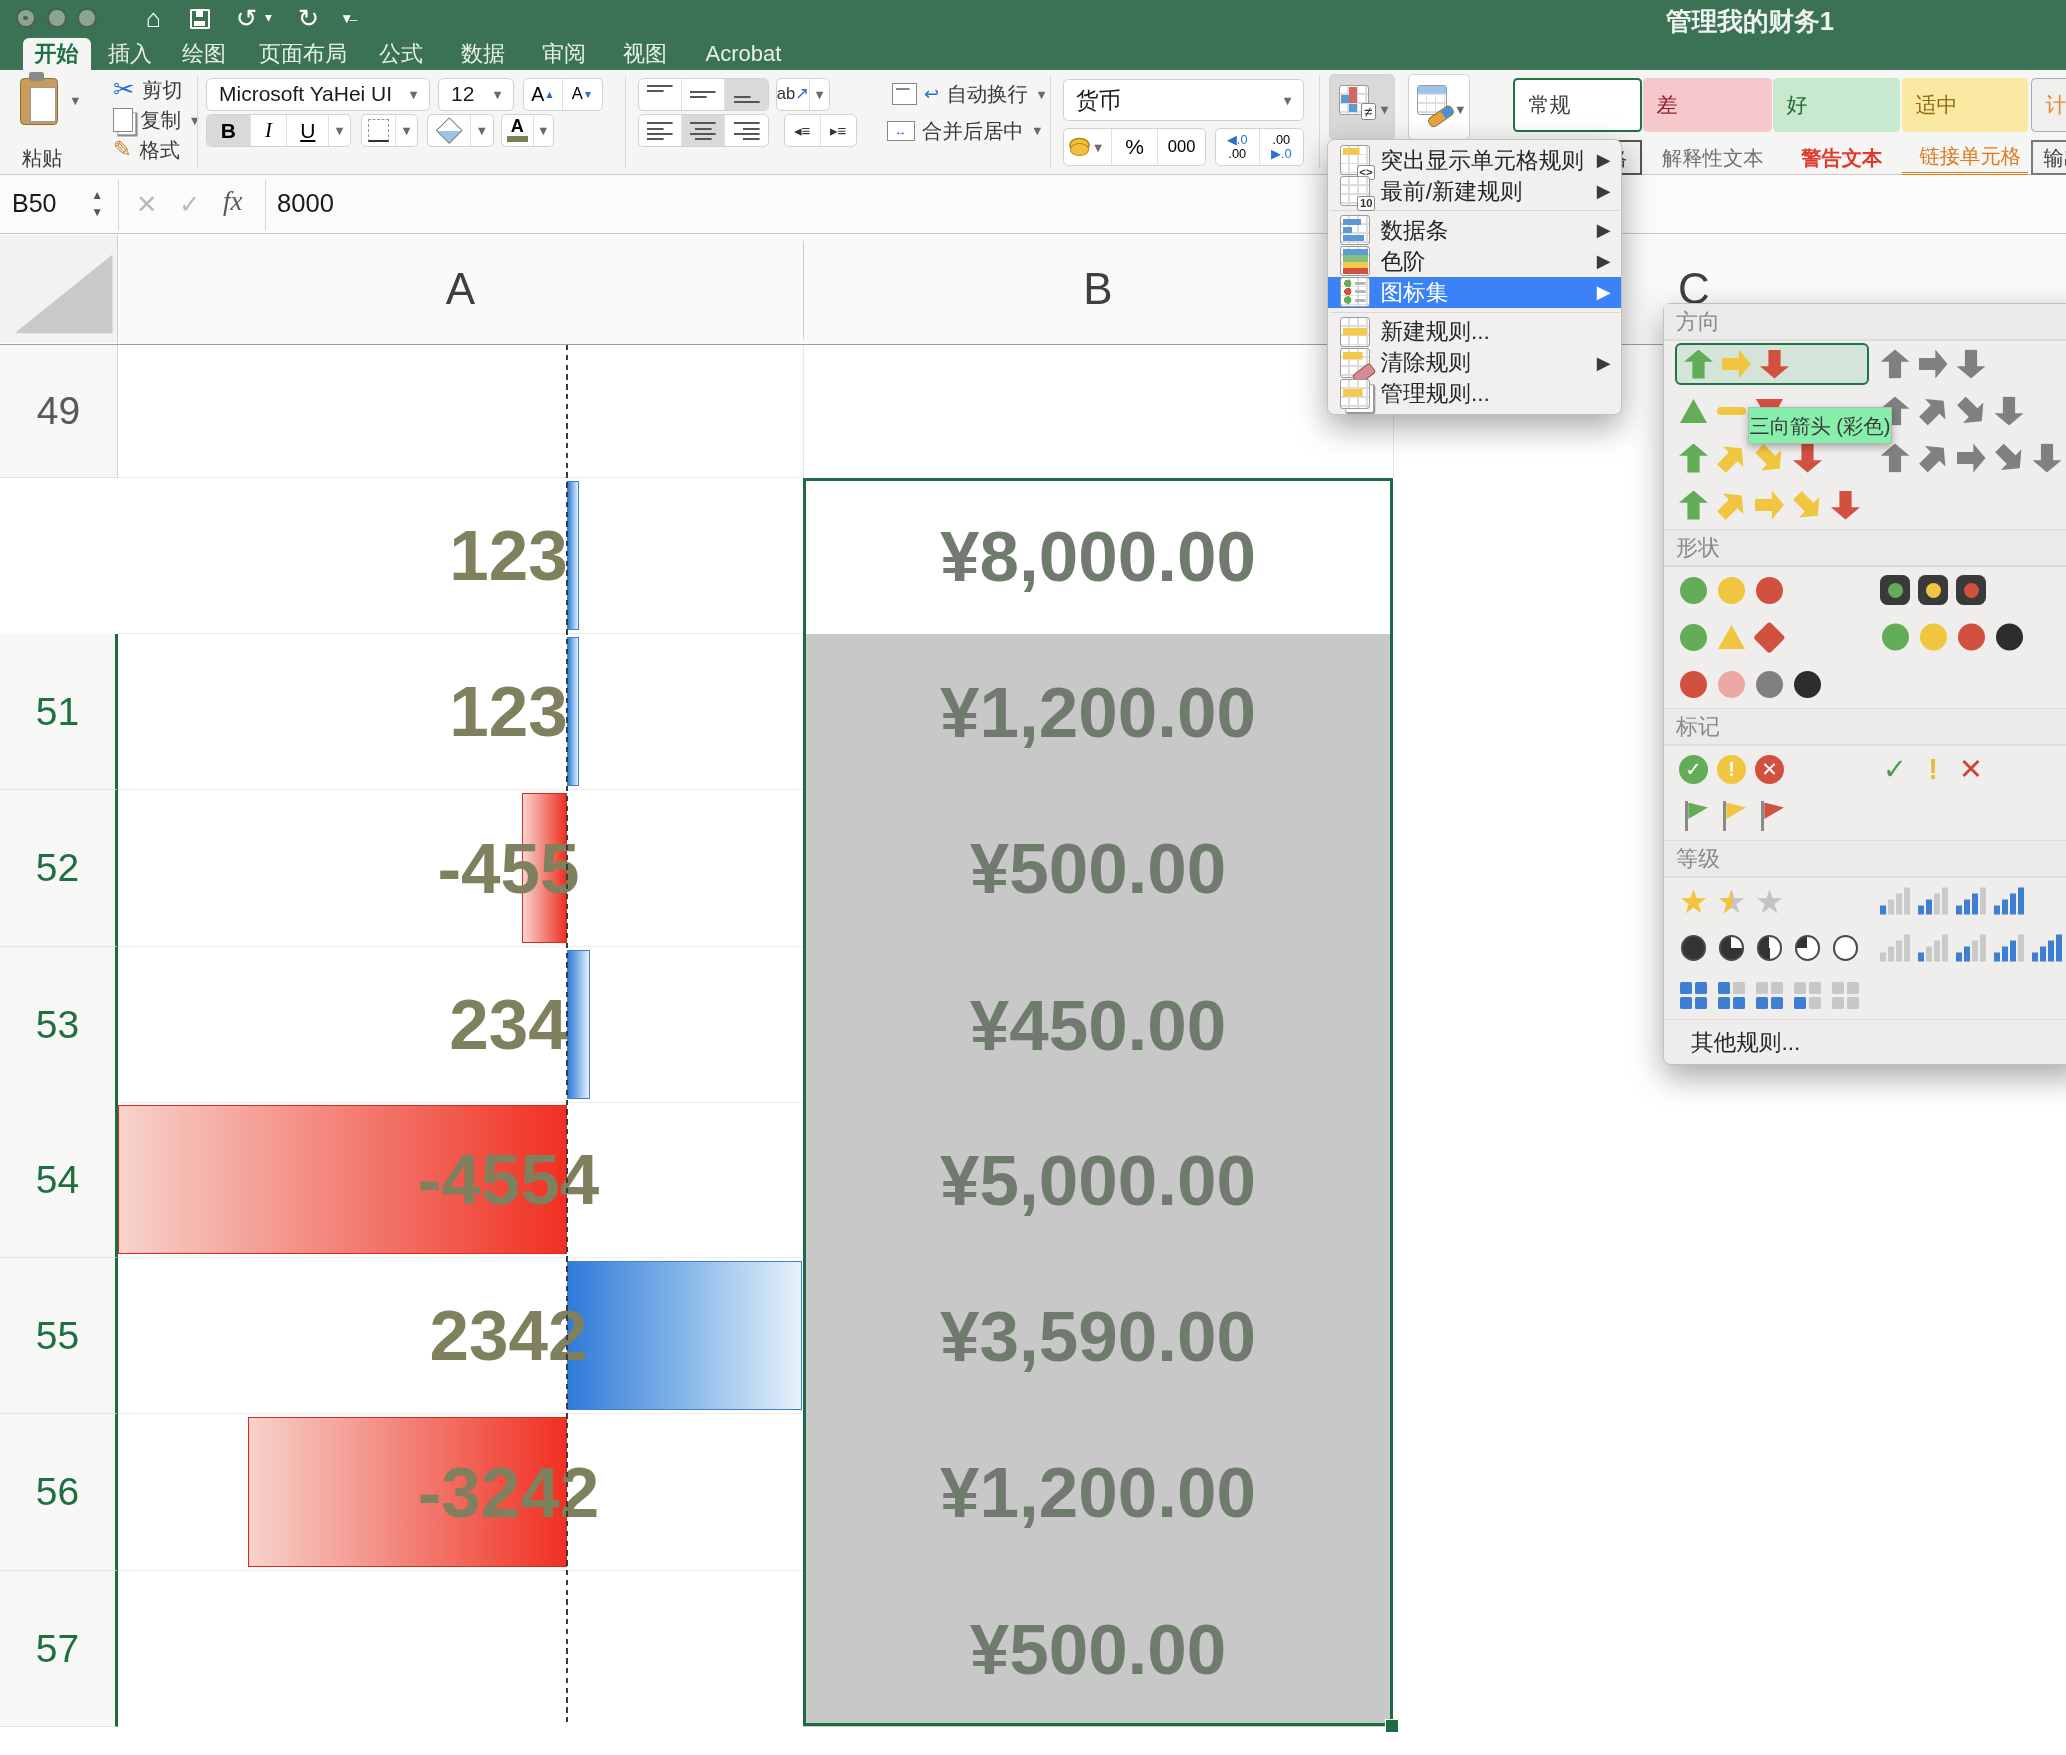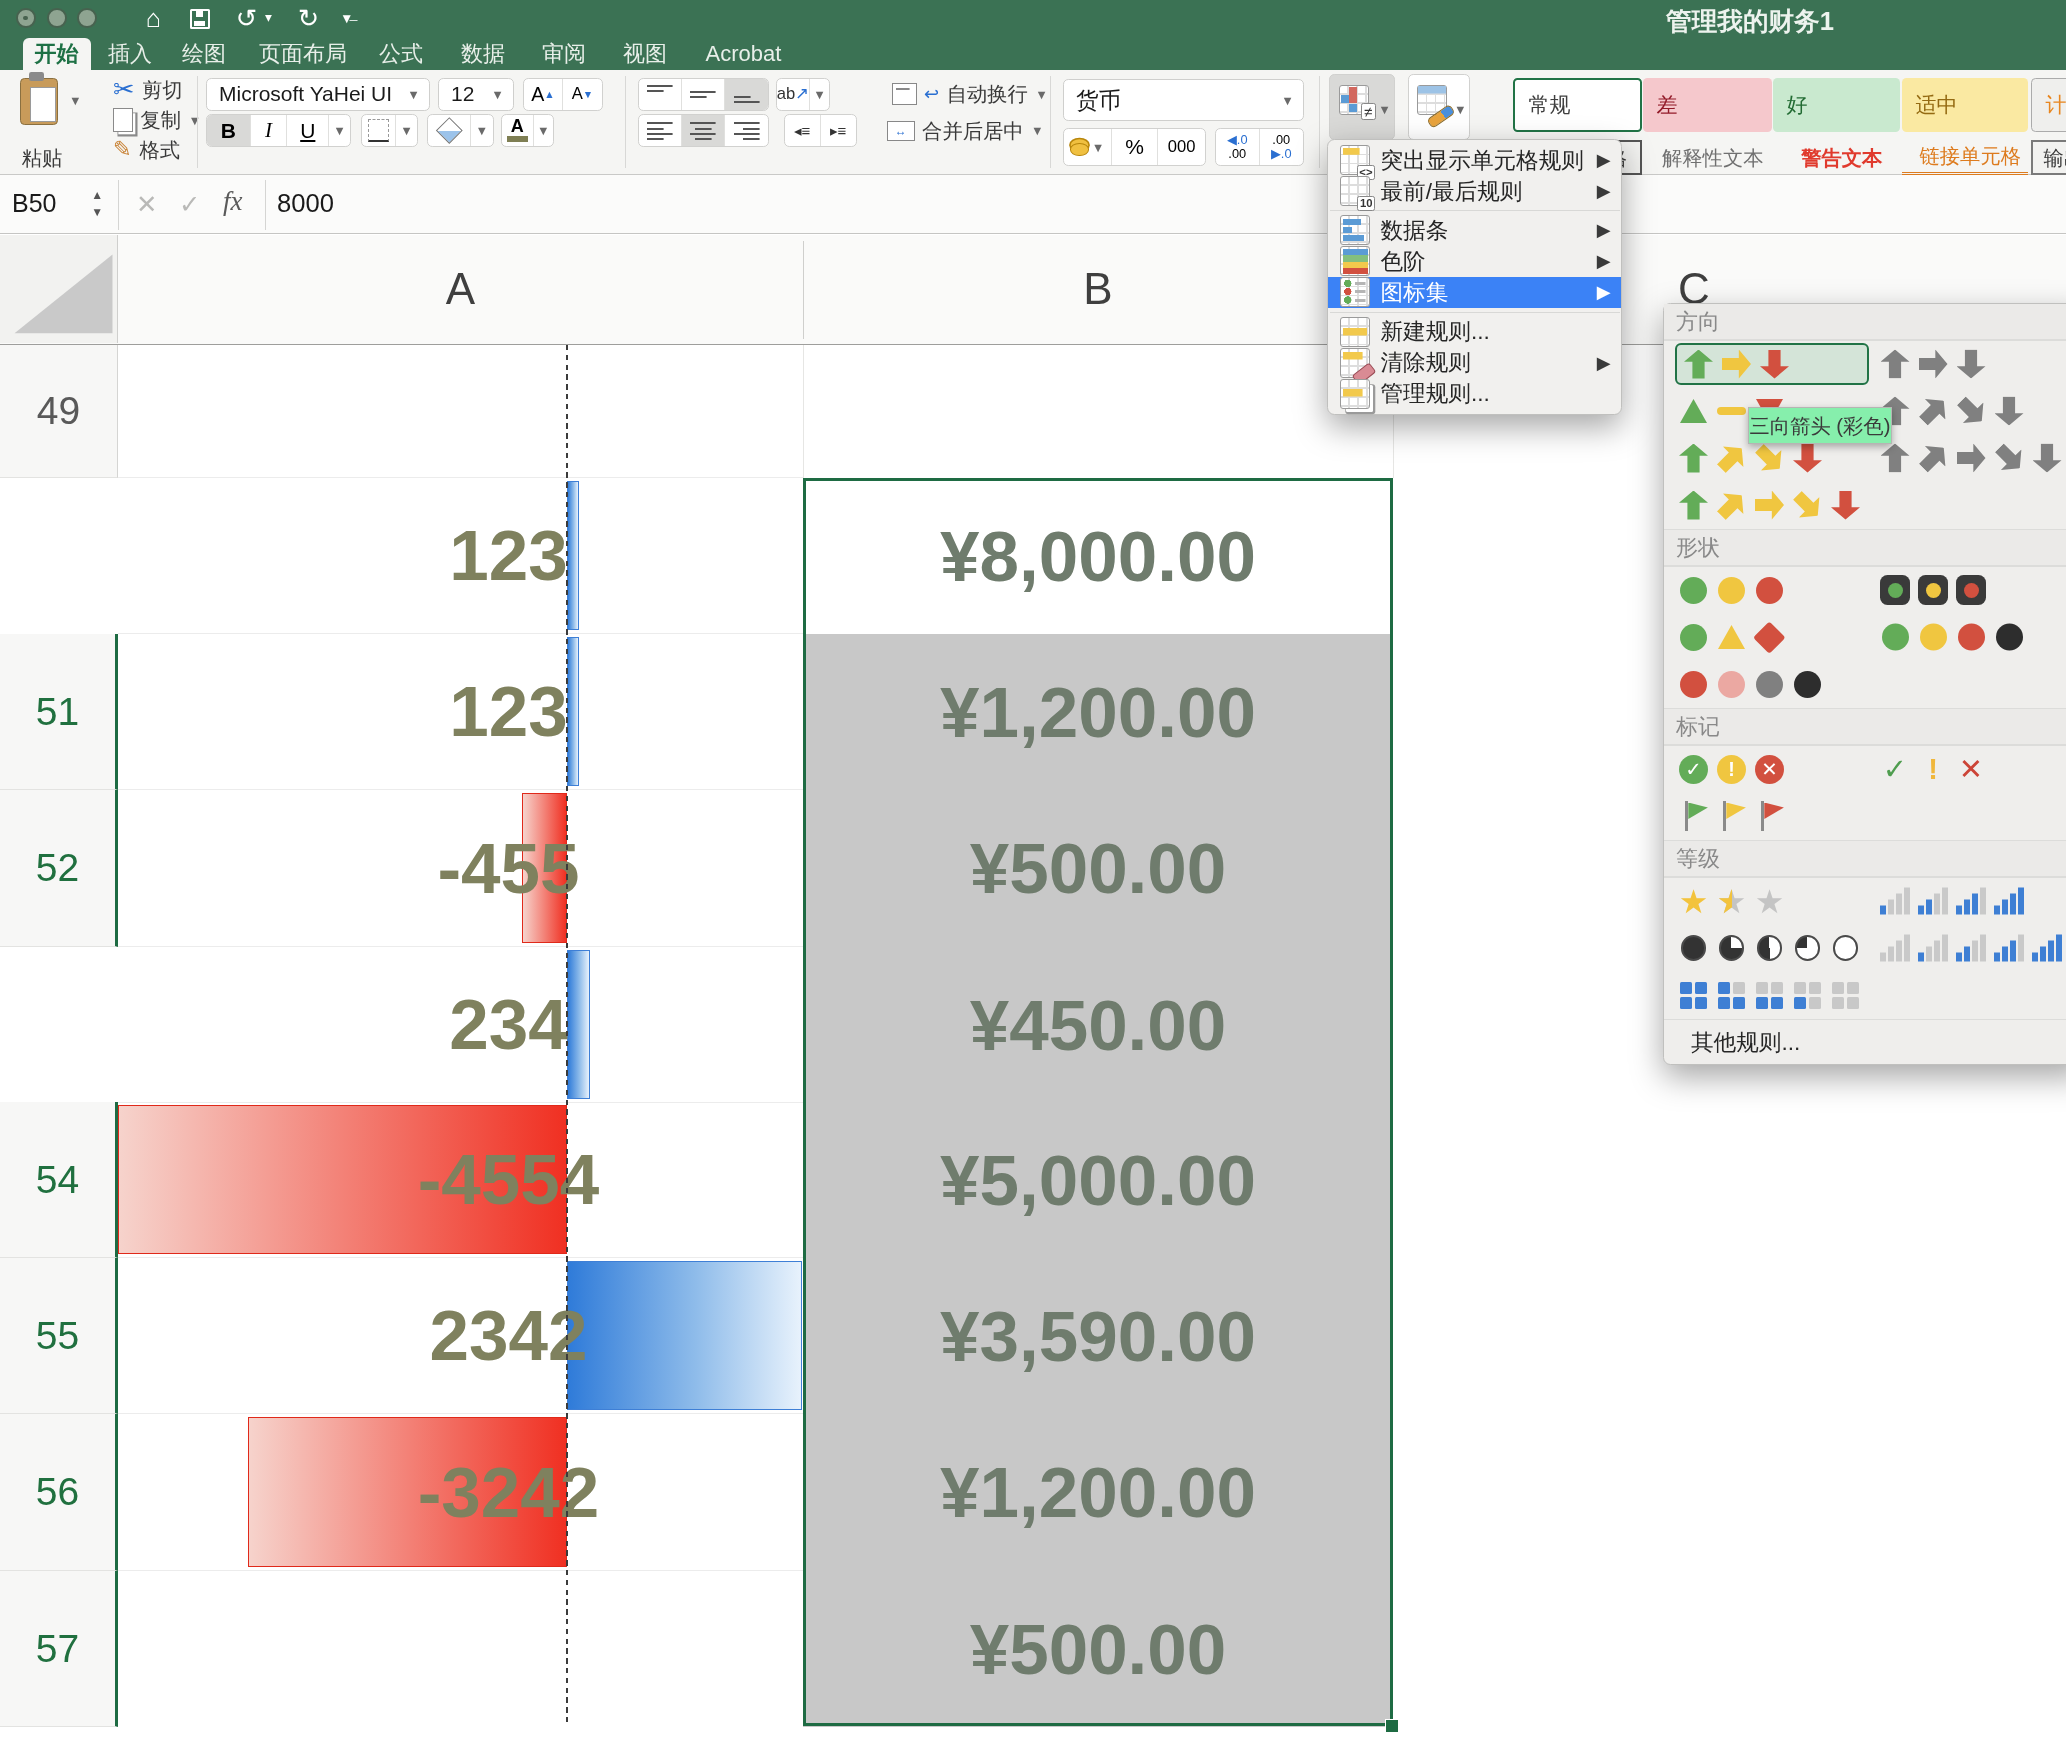--- a/index.html
+++ b/index.html
@@ -408,20 +408,21 @@
         <div class="cellA">
           <div class="dbar neg" style="width: 45px; left: 404px;"></div>
           <div class="aval">-455</div>
         </div>
         <div class="cellB gray">
           <div class="bval">¥500.00</div>
         </div>
         <div class="cellC"></div>
       </div>
       <div class="row" style="top: 602px; height: 156px;">
+        <div class="rownum sel">53</div>
         <div class="cellA">
           <div class="dbar pos" style="width: 23px; left: 449px;"></div>
           <div class="aval">234</div>
         </div>
         <div class="cellB gray">
           <div class="bval">¥450.00</div>
         </div>
         <div class="cellC"></div>
       </div>
       <div class="row" style="top: 757px; height: 156px;">
@@ -472,21 +473,21 @@
   <div class="abs fillhandle"></div>
 
   <div id="cfmenu" class="abs cfmenu">
       <div class="cfitem">
         <span class="mi mi-hl"></span>
         <span class="lab">突出显示单元格规则</span>
         <span class="arr">▶</span>
       </div>
       <div class="cfitem">
         <span class="mi mi-tb"></span>
-        <span class="lab">最前/最后规则</span>
+        <span class="lab">最前/新建规则</span>
         <span class="arr">▶</span>
       </div>
       <div class="cfsep"></div>
       <div class="cfitem">
         <span class="mi mi-db"></span>
         <span class="lab">数据条</span>
         <span class="arr">▶</span>
       </div>
       <div class="cfitem">
         <span class="mi mi-cs"></span>

